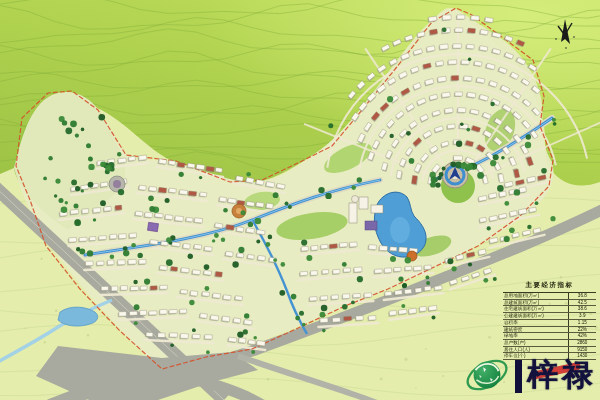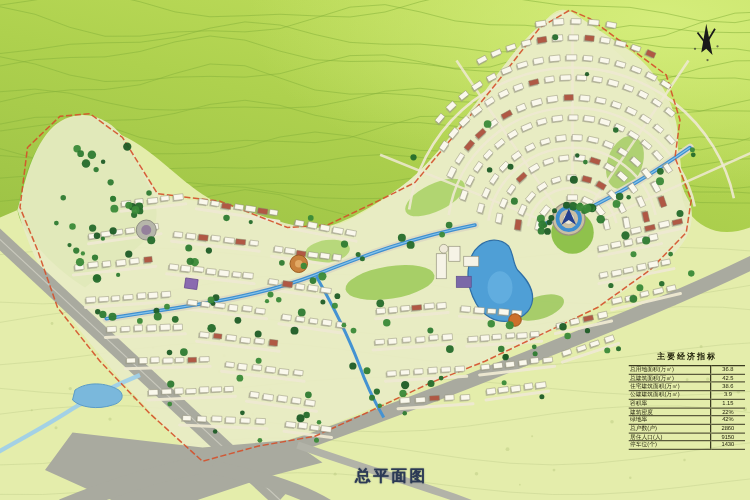--- a/index.html
+++ b/index.html
@@ -1763,16 +1763,31 @@
             <td class="val">9150</td>
           </tr>
           <tr>
             <td>停车位(个)</td>
             <td class="val">1430</td>
           </tr>
         </tbody>
   </table>
 </div>
 
-<div class="plan-label">总平面图</div>
-
-
+
+<div class="logo">
+  <svg class="globe" viewBox="0 0 48 48">
+    <ellipse cx="24" cy="24" rx="22" ry="12" fill="none" stroke="#2f9a50" stroke-width="2.4" transform="rotate(-28 24 24)"></ellipse>
+    <circle cx="24" cy="24" r="14" fill="url(#globeGrad)"></circle>
+    <path d="M12,19 C19,10 32,10 36,20" stroke="#eaf6e2" stroke-width="2" fill="none"></path>
+    <path d="M13,29 C21,35 33,33 36,25" stroke="#d8eecf" stroke-width="1.6" fill="none"></path>
+    <path d="M20,16 l3,2 -2,3 z" fill="#ffffff" opacity="0.9"></path>
+    <path d="M27,27 l3,1.5 -1.8,2.6 z" fill="#ffffff" opacity="0.85"></path>
+    <path d="M16,24 l2.4,1.4 -1.6,2 z" fill="#f0fae8" opacity="0.8"></path>
+  </svg>
+  <span class="bar"></span>
+  <span class="brand-wrap">
+    <span class="swoosh"></span>
+    <span class="brand">梓禄</span>
+  </span>
 </div>
 
+</div>
+
 </body></html>

